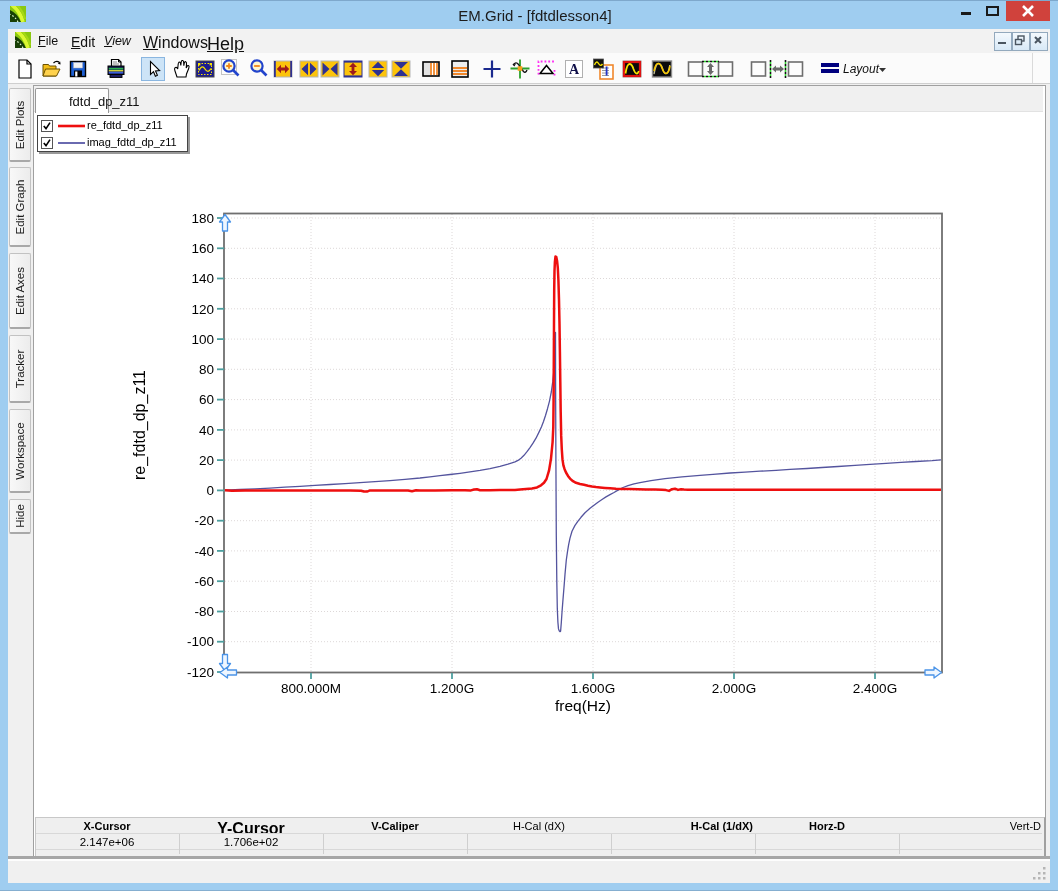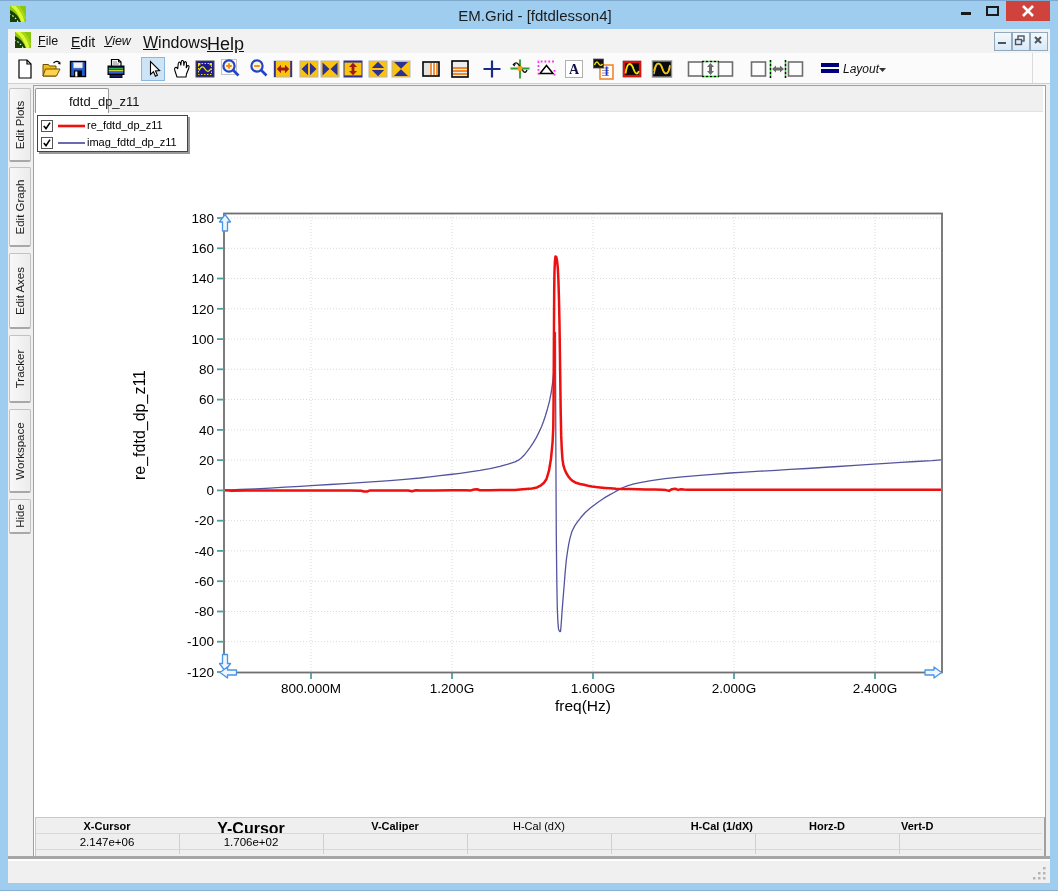--- a/index.html
+++ b/index.html
@@ -314,21 +314,21 @@
       <path d="M220,672.5 L227.5,667 L227.5,670 L236.5,670 L236.5,675 L227.5,675 L227.5,678 Z" fill="#eef6ff" stroke="#4b94e8" stroke-width="1.3" stroke-linejoin="round"></path>
       <path d="M941.5,672.5 L934,667 L934,670 L925,670 L925,675 L934,675 L934,678 Z" fill="#eef6ff" stroke="#4b94e8" stroke-width="1.3" stroke-linejoin="round"></path>
     </svg>
 <div class="abs" style="left:35px;top:817px;width:1008px;height:38px;background:#efefef;border-top:1px solid #c8c8c8;border-left:1px solid #c8c8c8;border-right:1px solid #a0a0a0;border-bottom:1px solid #a0a0a0;"></div>
 <div class="abs" style="left:37px;top:820px;width:140px;text-align:center;font-size:11px;font-weight:bold;color:#000;">X-Cursor</div>
 <div class="abs" style="left:181px;top:820px;width:140px;text-align:center;font-size:16px;font-weight:bold;color:#000;">Y-Cursor</div>
 <div class="abs" style="left:325px;top:820px;width:140px;text-align:center;font-size:11px;font-weight:bold;color:#000;">V-Caliper</div>
 <div class="abs" style="left:469px;top:820px;width:140px;text-align:center;font-size:11px;font-weight:normal;color:#000;">H-Cal (dX)</div>
 <div class="abs" style="left:613px;top:820px;width:140px;text-align:right;font-size:11px;font-weight:bold;color:#000;">H-Cal (1/dX)</div>
 <div class="abs" style="left:757px;top:820px;width:140px;text-align:center;font-size:11px;font-weight:bold;color:#000;">Horz-D</div>
-<div class="abs" style="left:901px;top:820px;width:140px;text-align:left;font-size:11px;font-weight:bold;color:#000;">Vert-D</div>
+<div class="abs" style="left:901px;top:820px;width:140px;text-align:right;font-size:11px;font-weight:normal;color:#000;">Vert-D</div>
 <div class="abs" style="left:36px;top:832.5px;width:1006px;height:1px;background:#d8d8d8"></div>
 <div class="abs" style="left:37px;top:835.5px;width:140px;text-align:center;font-size:11.5px;color:#000;">2.147e+06</div>
 <div class="abs" style="left:181px;top:835.5px;width:140px;text-align:center;font-size:11.5px;color:#000;">1.706e+02</div>
 <div class="abs" style="left:36px;top:848.5px;width:1006px;height:1px;background:#d8d8d8"></div>
 <div class="abs" style="left:179px;top:834px;width:1px;height:20px;background:#cfcfcf"></div>
 <div class="abs" style="left:323px;top:834px;width:1px;height:20px;background:#cfcfcf"></div>
 <div class="abs" style="left:467px;top:834px;width:1px;height:20px;background:#cfcfcf"></div>
 <div class="abs" style="left:611px;top:834px;width:1px;height:20px;background:#cfcfcf"></div>
 <div class="abs" style="left:755px;top:834px;width:1px;height:20px;background:#cfcfcf"></div>
 <div class="abs" style="left:899px;top:834px;width:1px;height:20px;background:#cfcfcf"></div>

